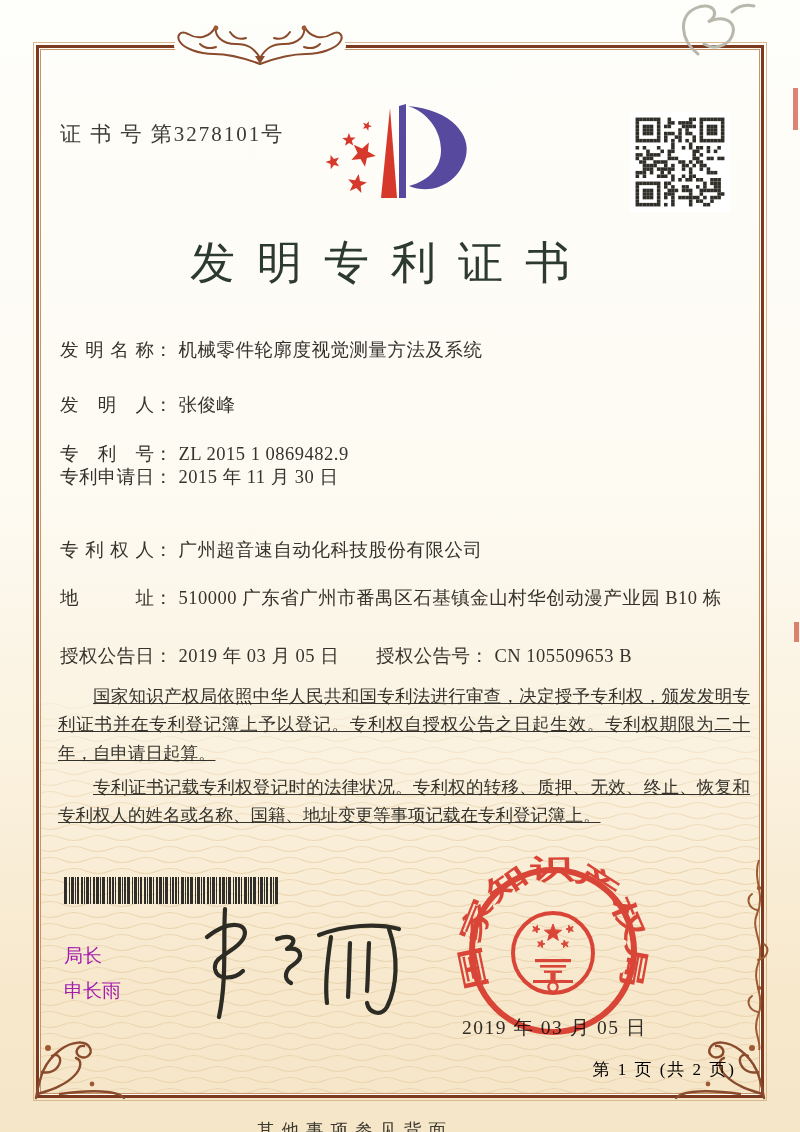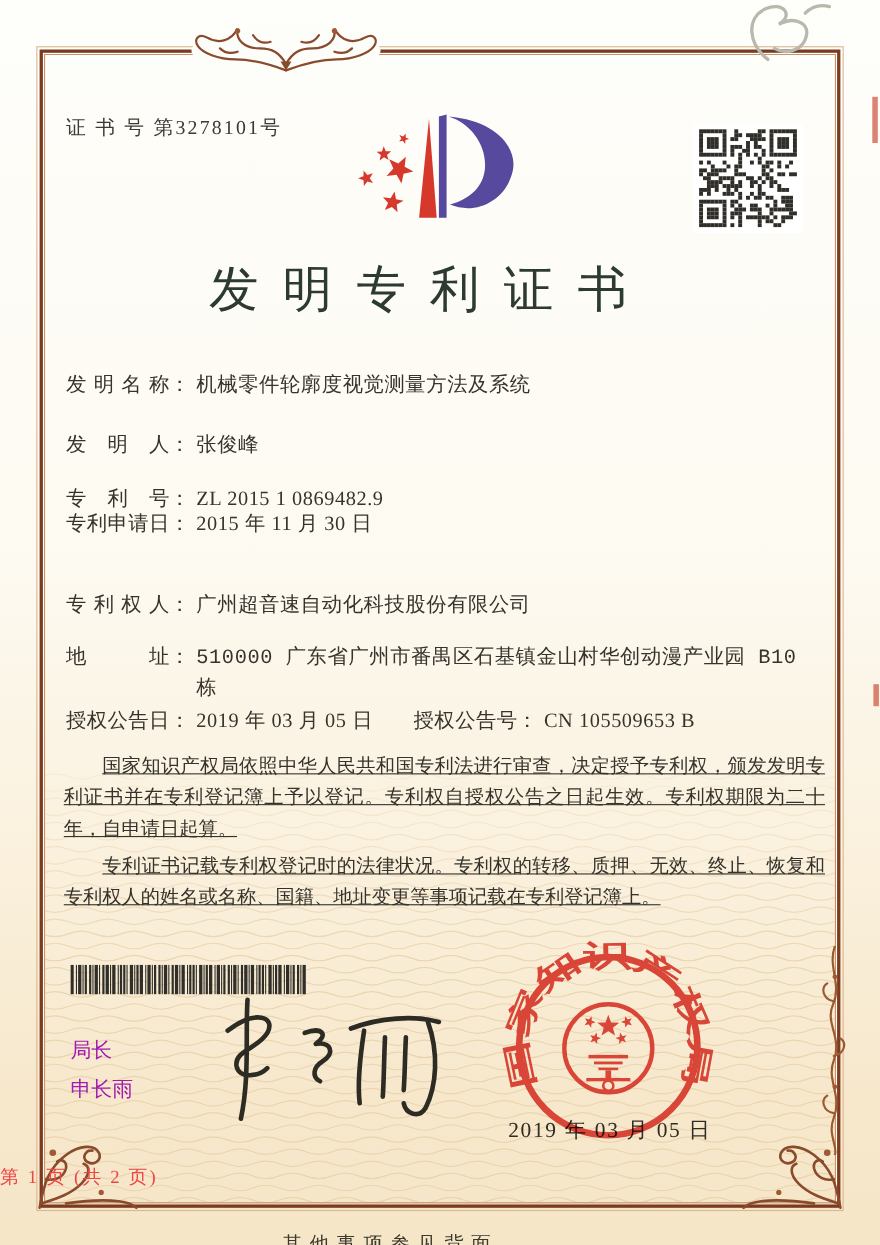--- a/index.html
+++ b/index.html
@@ -11,40 +11,40 @@
   }
   .paper-tint{position:absolute;inset:0;z-index:0;
     background:linear-gradient(180deg,#fefefb 0%,#fdfaf1 45%,#faf0dc 70%,#f7e8cc 88%,#f6e6c8 100%);}
   .waves{position:absolute;left:38px;top:700px;width:724px;height:394px;z-index:1;opacity:.85;}
   .frame{position:absolute;left:36px;top:45px;width:722px;height:1047px;z-index:2;
     border:3px solid #7c3a20;
     box-shadow:inset 0 0 0 1px #fffdf6, inset 0 0 0 2px #c4956a;
     outline:1px solid #d9b78f;outline-offset:2px;pointer-events:none;}
   .ornament{position:absolute;z-index:3;}
   .content{position:absolute;inset:0;z-index:4;}
-  .cert-no{position:absolute;left:60px;top:104px;font-size:18px;letter-spacing:2px;color:#3c3a33;}
+  .cert-no{position:absolute;left:60px;top:120px;font-size:21px;letter-spacing:2px;color:#3c3a33;}
   .logo{position:absolute;left:293px;top:100px;}
   .qr{position:absolute;left:630px;top:112px;width:96px;height:96px;background:#fff;padding:2px;}
   .title{position:absolute;left:0;right:40px;top:233px;text-align:center;
     font-size:45px;font-weight:normal;letter-spacing:22px;color:#2c3a31;text-indent:22px;}
   .field-row{position:absolute;left:60px;font-size:18.5px;line-height:1.5;white-space:nowrap;}
   .flabel{display:inline-block;width:94px;text-align:justify;text-align-last:justify;vertical-align:top;}
   .colon{display:inline-block;vertical-align:top;margin-right:6px;}
   .fvalue{display:inline-block;vertical-align:top;letter-spacing:.5px;}
-  .fvalue.wrap{white-space:normal;width:562px;font-family:Liberation Mono, monospace;}
+  .fvalue.wrap{white-space:normal;width:562px;}
   .paras{position:absolute;left:58px;top:682px;width:692px;font-size:17.5px;line-height:1.62;
     text-align:justify;color:#34322b;}
   .paras p{margin:0 0 6px 0;text-indent:2em;text-decoration:underline;}
   .barcode{position:absolute;left:64px;top:877px;width:216px;height:27px;}
   .juzhang{position:absolute;left:64px;top:938px;font-size:19px;line-height:1.85;color:#a21caf;}
   .signature{position:absolute;left:185px;top:895px;z-index:4;}
   .seal{position:absolute;left:453px;top:851px;z-index:5;mix-blend-mode:multiply;opacity:.93;}
   .seal-date{position:absolute;left:462px;top:1014px;font-size:19.5px;letter-spacing:1.5px;color:#2f2c25;z-index:4;}
-  .footer-page{position:absolute;left:0;right:64px;top:1058px;text-align:left;font-size:17px;
-    letter-spacing:2px;color:#ef4444;}
+  .footer-page{position:absolute;left:0;right:64px;top:1058px;text-align:right;font-size:17px;
+    letter-spacing:2px;color:#000000;}
   .back-note{position:absolute;left:0;right:90px;top:1118px;text-align:center;font-size:17.5px;
     letter-spacing:7px;color:#3a382f;}
   .scribble{position:absolute;left:640px;top:0;z-index:6;}
   .edge-tick{position:absolute;width:5px;background:#d05a46;opacity:.75;z-index:3;}
 </style>
 </head>
 <body>
 
 <div class="page">
 

